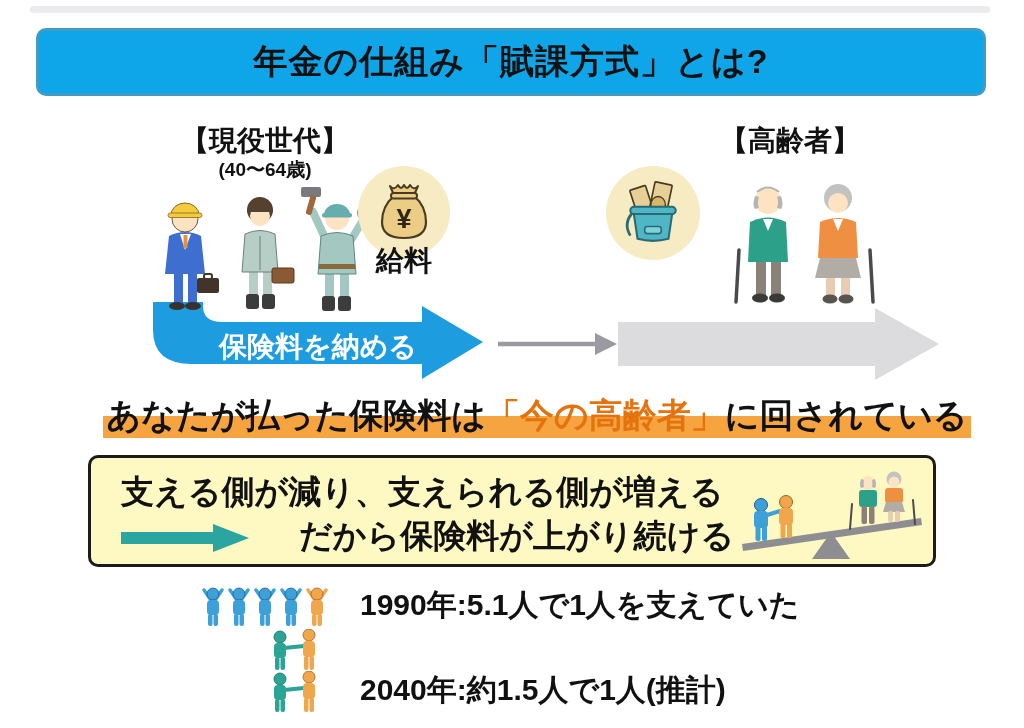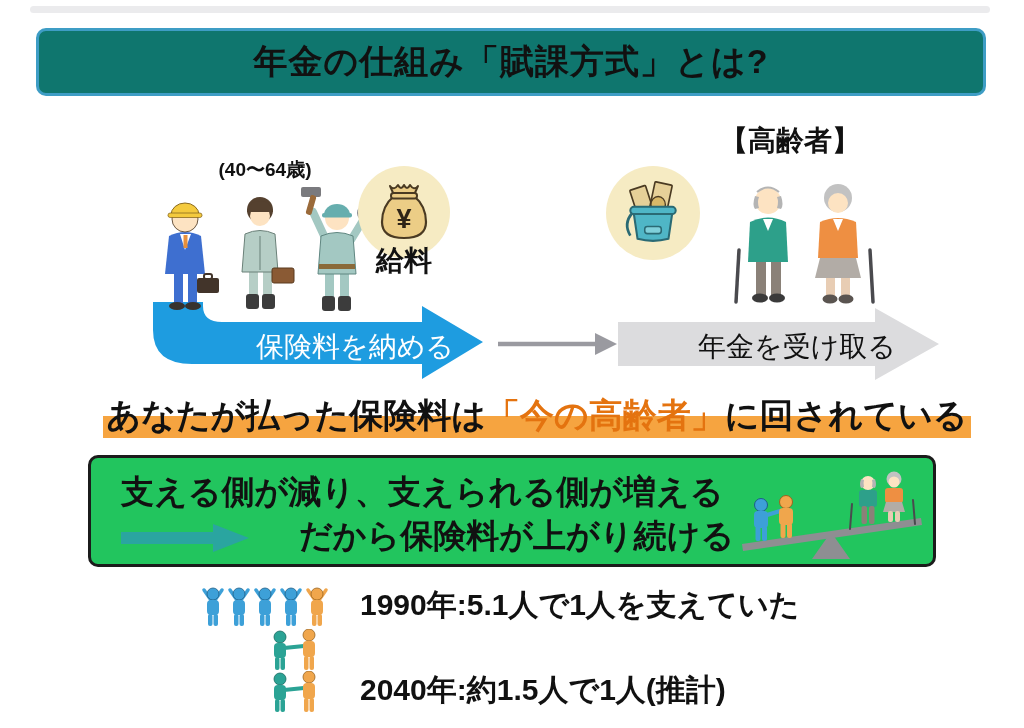--- a/index.html
+++ b/index.html
@@ -5,43 +5,43 @@
   html,body{margin:0;padding:0;background:#fff;}
   .canvas{
     position:relative;width:1024px;height:728px;background:#fff;overflow:hidden;
     font-family:"Liberation Sans","DejaVu Sans",sans-serif;color:#111;
   }
   .abs{position:absolute;}
   .top-divider{left:30px;top:6px;width:960px;height:7px;border-radius:4px;background:#ebebed;}
   .title-box{
     left:36px;top:28px;width:944px;height:62px;
     border:3px solid var(--title-border,#3e9dc5);border-radius:10px;
-    display:flex;align-items:center;justify-content:center;background:#0f766e;
+    display:flex;align-items:center;justify-content:center;background:#0ea5e9;
   }
   .title-text{font-size:34px;font-weight:800;letter-spacing:1px;white-space:nowrap;}
   .group-heading{font-size:28px;font-weight:800;text-align:center;white-space:nowrap;}
   .age-range{font-size:19px;font-weight:700;text-align:center;white-space:nowrap;}
   .money-circle{border-radius:50%;background:#f6ebc3;display:flex;align-items:center;justify-content:center;}
   .money-label{font-size:28px;font-weight:800;text-align:center;z-index:5;white-space:nowrap;}
-  .flow-label{font-size:28px;font-weight:400;text-align:center;white-space:nowrap;z-index:3;margin-left:37px;}
+  .flow-label{font-size:28px;font-weight:700;text-align:center;white-space:nowrap;z-index:3;}
   .flow-label.pay{color:#fff;}
   .flow-label.receive{color:#111;}
   .arrow-layer{z-index:1;}
   .figure-layer{z-index:2;}
   .headline{
     left:86px;top:391px;width:852px;height:48px;display:flex;justify-content:center;
     font-size:34px;font-weight:800;white-space:nowrap;z-index:4;margin-left:25px;
   }
   .headline .hl-wrap{
     background:linear-gradient(to bottom,transparent 52%,var(--highlight-orange,#f6a440) 52%,var(--highlight-orange,#f6a440) 97%,transparent 97%);
     padding:0 3px;line-height:48px;
   }
   .headline .emph{color:var(--emphasis-orange,#e4730f);}
   .summary-box{
-    left:88px;top:455px;width:842px;height:106px;background:#22c55e;
+    left:88px;top:455px;width:842px;height:106px;background:#fef9c3;
     border:3px solid #1b1b1b;border-radius:10px;z-index:4;
   }
   .summary-line{position:absolute;font-size:33px;font-weight:800;white-space:nowrap;}
   .line1{left:30px;top:12px;}
   .line2{left:168px;top:56px;margin-left:40px;}
   .cause-arrow{position:absolute;left:30px;top:66px;}
   .seesaw{position:absolute;left:648px;top:4px;}
   .stat-label{font-size:30px;font-weight:800;white-space:nowrap;line-height:34px;margin-left:8px;}
   svg{display:block;}
 </style>
@@ -49,37 +49,37 @@
 <body>
 
 <div class="canvas">
 
   <div class="abs top-divider"></div>
 
   <div class="abs title-box">
     <span class="title-text">年金の仕組み「賦課方式」とは?</span>
   </div>
 
+  <div class="abs group-heading" style="left:160px;top:122px;width:210px;">【現役世代】</div>
   <div class="abs age-range" style="left:160px;top:157px;width:210px;">(40〜64歳)</div>
   <div class="abs group-heading" style="left:700px;top:122px;width:180px;">【高齢者】</div>
 
   <svg class="abs arrow-layer" style="left:150px;top:300px;" width="340" height="85" viewBox="0 0 340 85">
     <path d="M3,2 L53,2 L53,6 Q53,22 72,22 L272,22 L272,6 L333,42 L272,79 L272,64 L42,64 Q3,64 3,30 Z" style="fill:var(--accent-blue,#1e9ce0)"></path>
   </svg>
   <div class="abs flow-label pay" style="left:213px;top:328px;width:210px;">保険料を納める</div>
 
   <svg class="abs arrow-layer" style="left:495px;top:331px;" width="122" height="26" viewBox="0 0 122 26">
     <line x1="3" y1="13" x2="100" y2="13" style="stroke:var(--connector-gray,#9a9aa0)" stroke-width="4.5"></line>
     <polygon points="100,2 122,13 100,24" style="fill:var(--connector-gray,#9a9aa0)"></polygon>
   </svg>
 
   <svg class="abs arrow-layer" style="left:618px;top:306px;" width="322" height="76" viewBox="0 0 322 76">
     <path d="M0,16 L257,16 L257,2 L321,38 L257,74 L257,60 L0,60 Z" style="fill:var(--arrow-gray,#dcdcde)"></path>
   </svg>
-  <div class="abs flow-label receive" style="left:640px;top:328px;width:240px;">年金を受け取る</div>
 
   <svg class="abs figure-layer" style="left:143px;top:182px;" width="235" height="130" viewBox="0 0 235 130">
     <g>
       <rect x="31" y="90" width="9" height="32" fill="#3e6fd0"></rect>
       <rect x="45" y="90" width="9" height="32" fill="#3e6fd0"></rect>
       <ellipse cx="34" cy="124" rx="8" ry="4" fill="#38322e"></ellipse>
       <ellipse cx="50" cy="124" rx="8" ry="4" fill="#38322e"></ellipse>
       <path d="M26,54 Q42,46 58,54 L62,92 L22,92 Z" fill="#3e6fd0"></path>
       <polygon points="37,52 48,52 42,68" fill="#fff"></polygon>
       <rect x="40.5" y="53" width="4" height="13" fill="#e8903c"></rect>

